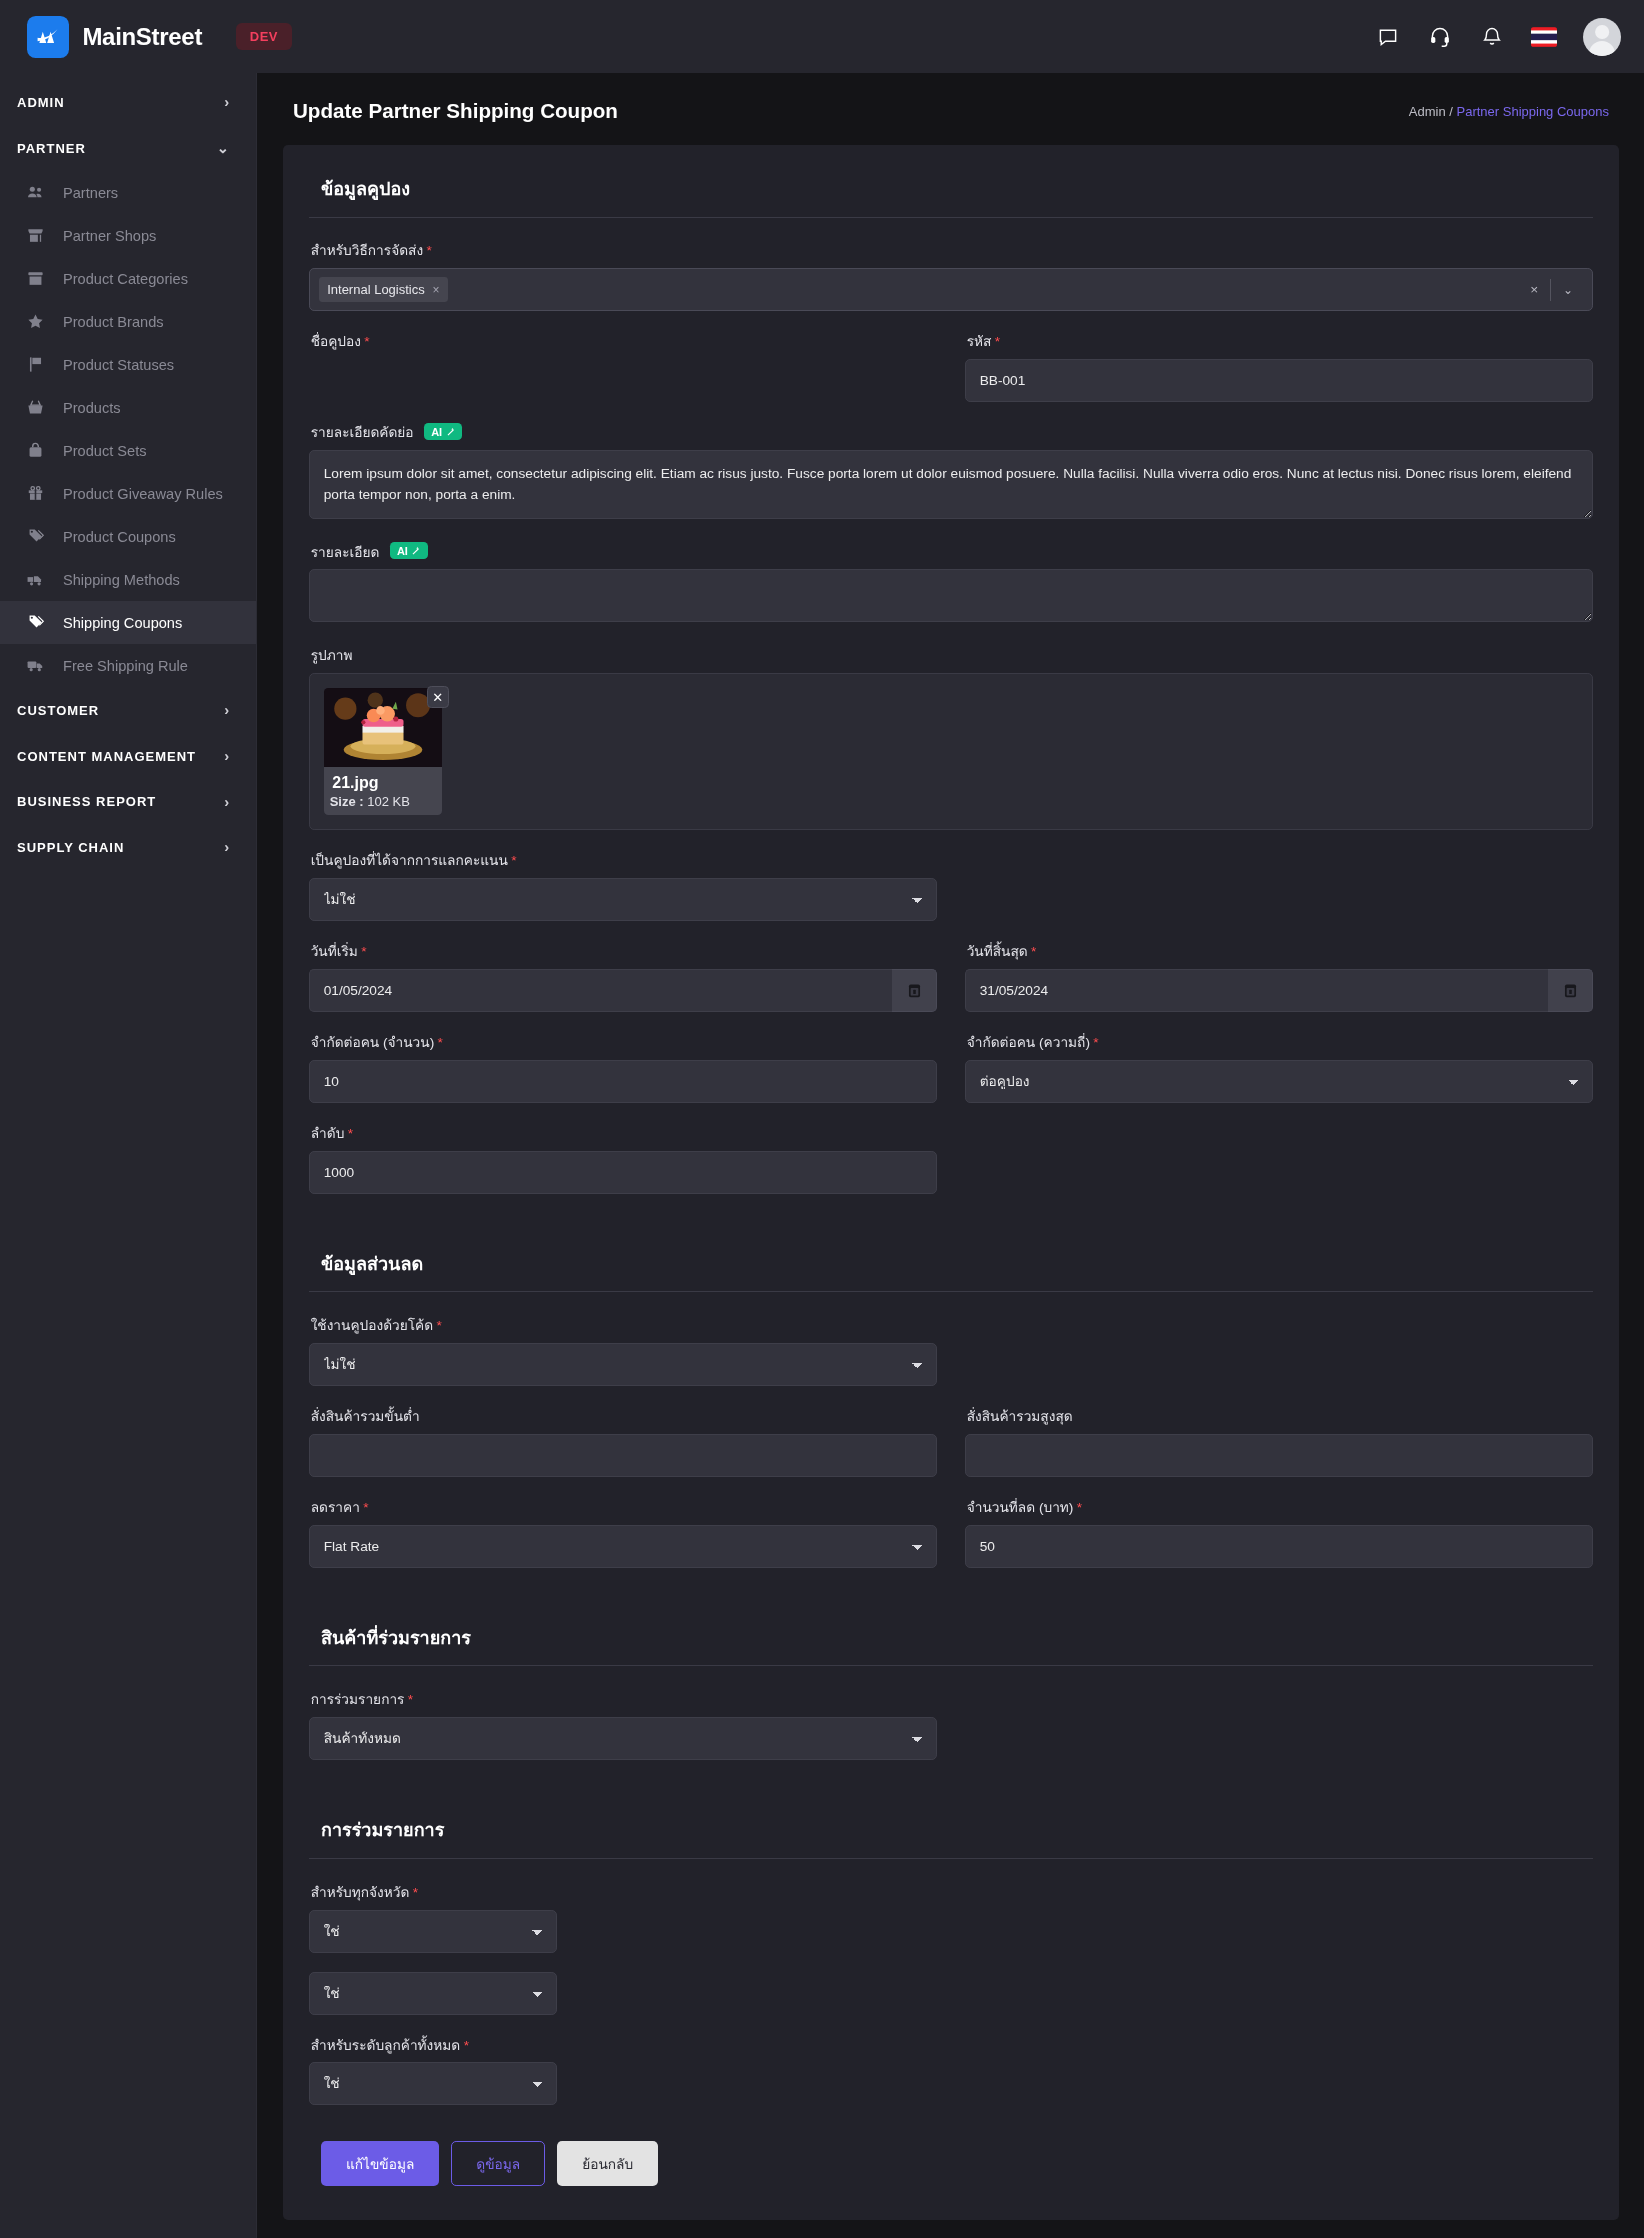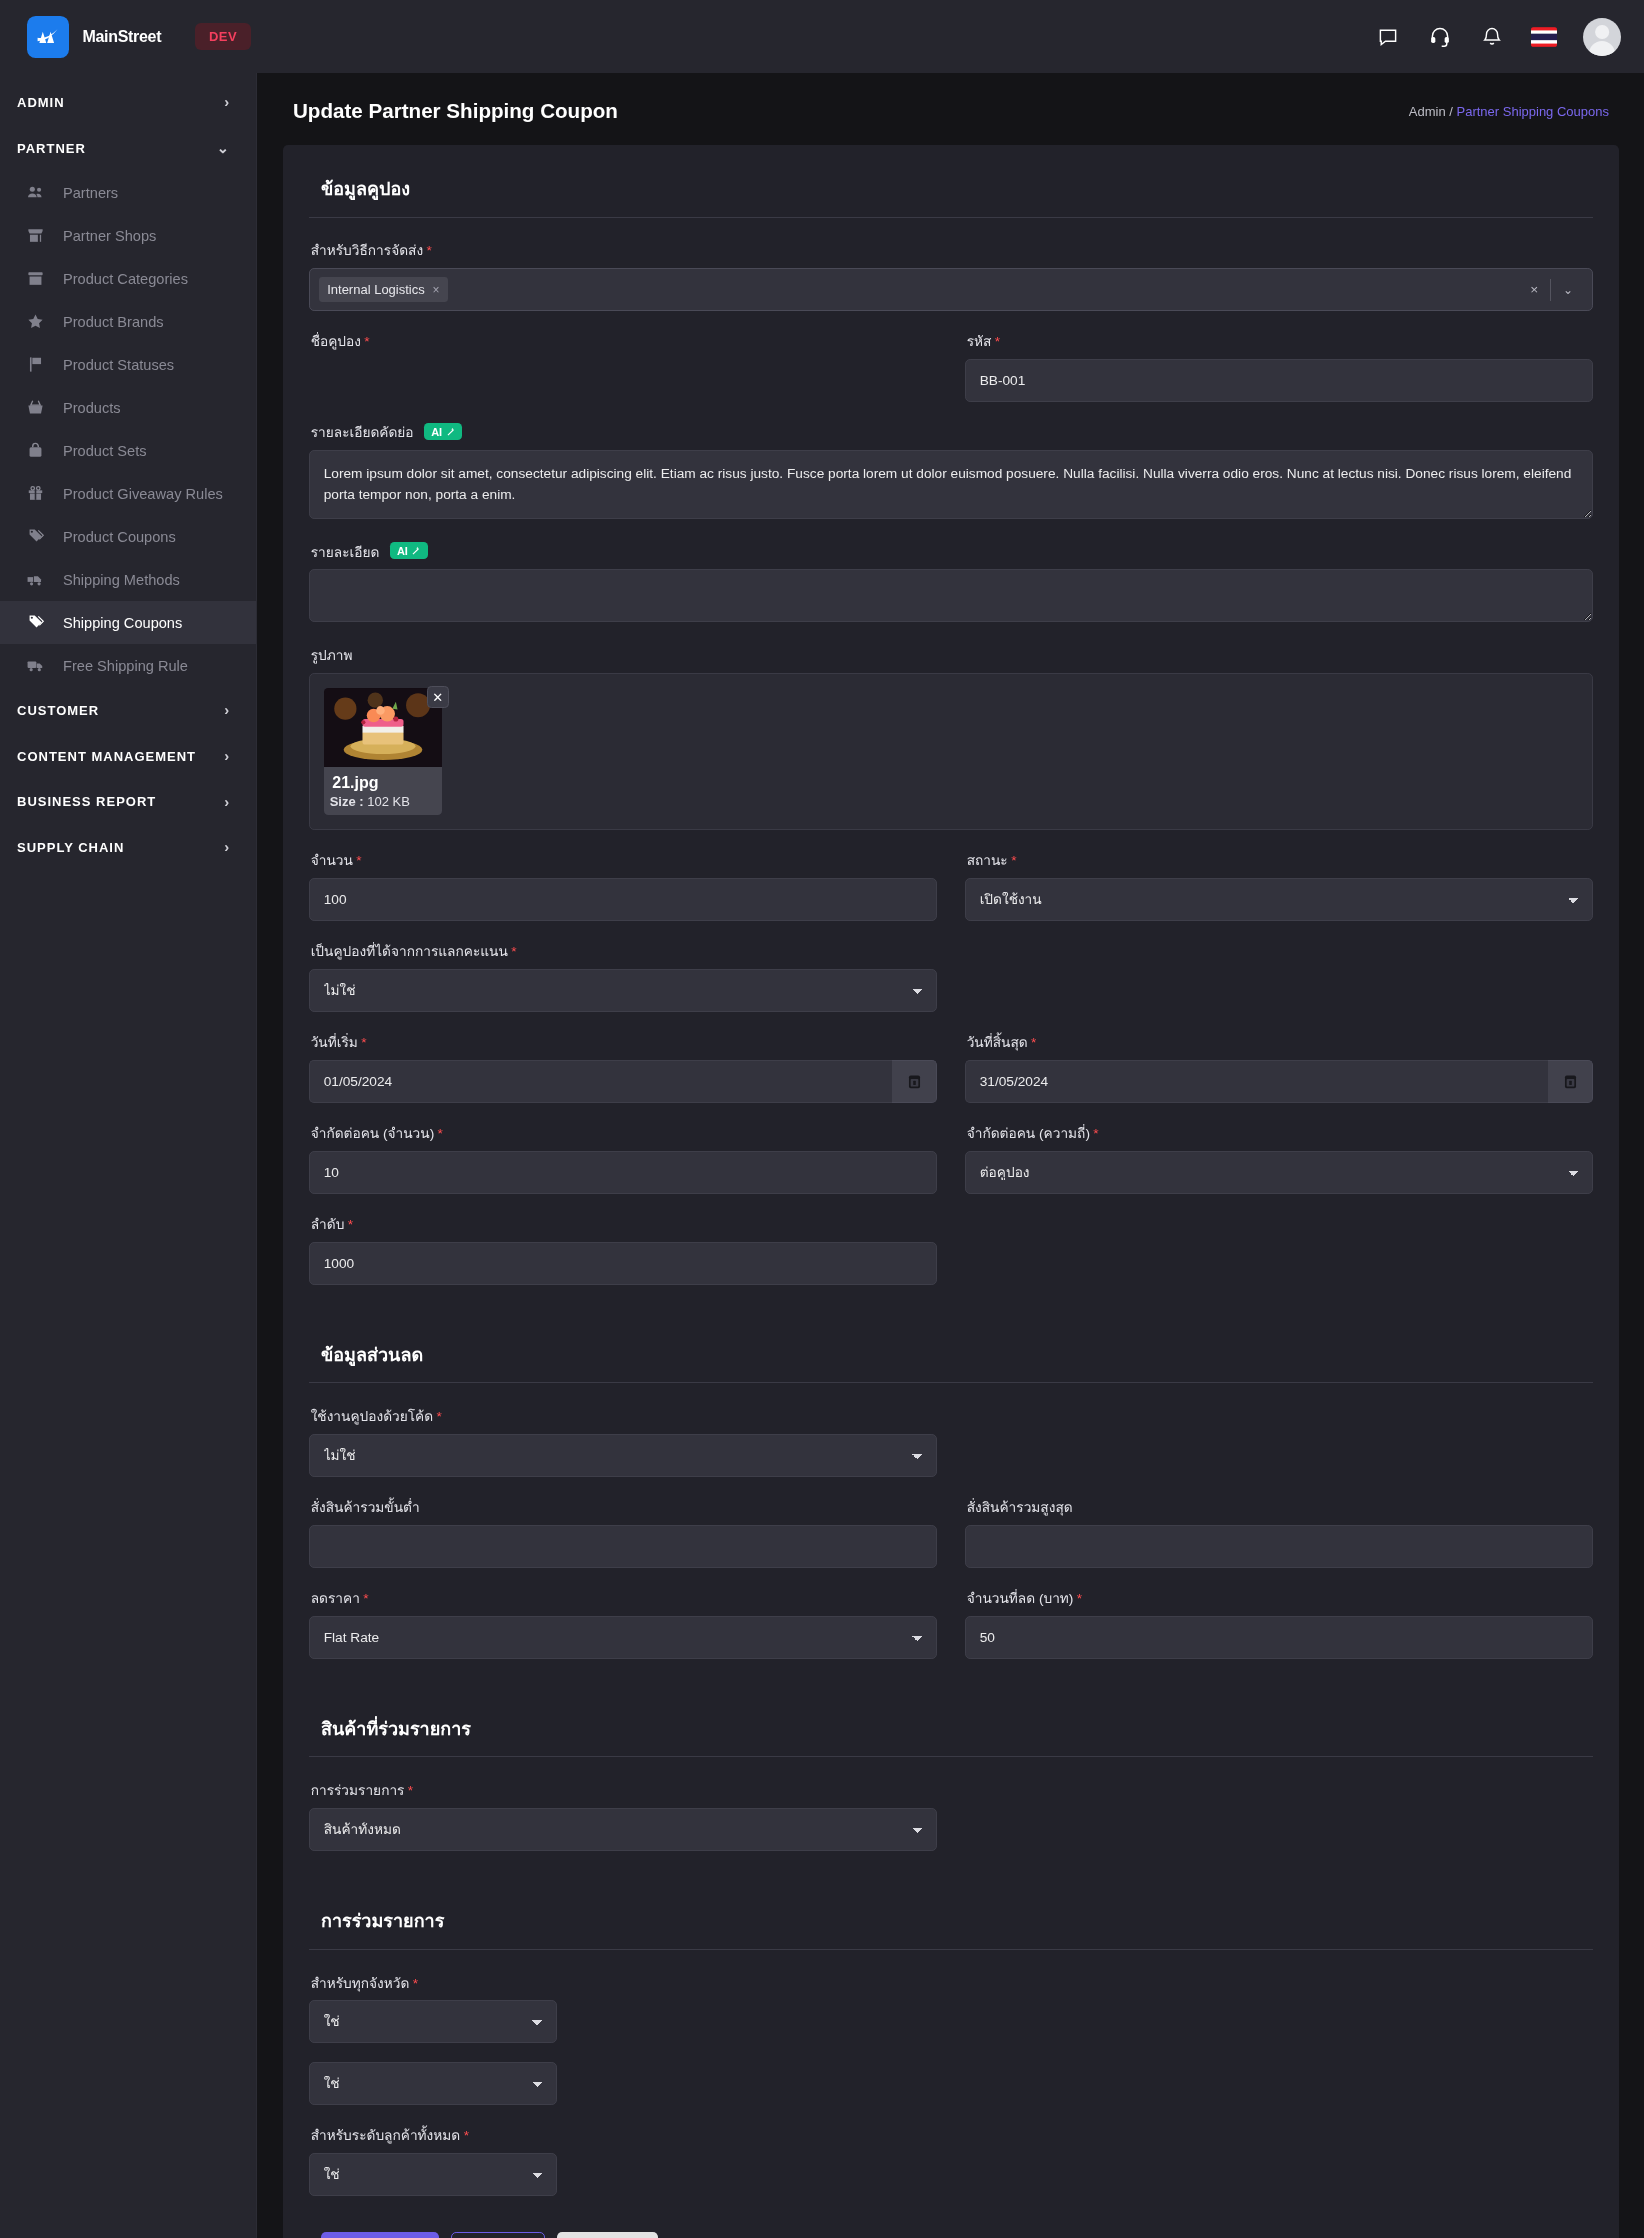--- a/index.html
+++ b/index.html
@@ -19,21 +19,21 @@
     align-items: center;
     padding: 0 24px 0 27.4px;
     flex: 0 0 73px;
   }
   .brand { display: flex; align-items: center; gap: 13px; }
   .logo-box {
     width: 42px; height: 42px; border-radius: 8.6px;
     background: #1c7ced; display: flex; align-items: center; justify-content: center;
   }
   .logo-box svg { display: block; }
-  .brand-name { font-size: 16px; font-weight: bold; letter-spacing: -0.3px; color: #fff; text-align: right; }
+  .brand-name { font-size: 24px; font-weight: bold; letter-spacing: -0.3px; color: #fff; text-align: right; }
   .dev-badge {
     margin-left: 34px;
     background: #4a2029;
     color: #f43f5e;
     font-size: 13px; font-weight: bold; letter-spacing: 0.5px;
     padding: 6px 13.7px; border-radius: 6px;
   }
   .topbar-right { margin-left: auto; display: flex; align-items: center; gap: 26px; }
   .tb-icon { width: 26px; height: 26px; display: flex; align-items: center; justify-content: center; cursor: pointer; }
   .flag { width: 29px; height: 20px; border-radius: 2.6px; overflow: hidden; display: block; }
@@ -508,36 +508,20 @@
             <div class="thumb-x">✕</div>
             <div class="thumb-name">21.jpg</div>
             <div class="thumb-size">
               <b>Size :</b>
               <span>102 KB</span>
             </div>
           </div>
         </div>
       </div>
 
-      <div class="grid2">
-        <div class="field">
-          <label class="f-label">
-            <span>จำนวน</span><span class="req">*</span>
-          </label>
-          <input class="ctrl" value="100" style="">
-        </div>
-        <div class="field">
-          <label class="f-label">
-            <span>สถานะ</span><span class="req">*</span>
-          </label>
-          <select class="ctrl">
-            <option>เปิดใช้งาน</option>
-          </select>
-        </div>
-      </div>
 
       <div class="grid2">
         <div class="field">
           <label class="f-label">
             <span>เป็นคูปองที่ได้จากการแลกคะแนน</span><span class="req">*</span>
           </label>
           <select class="ctrl">
             <option>ไม่ใช่</option>
           </select>
         </div>

